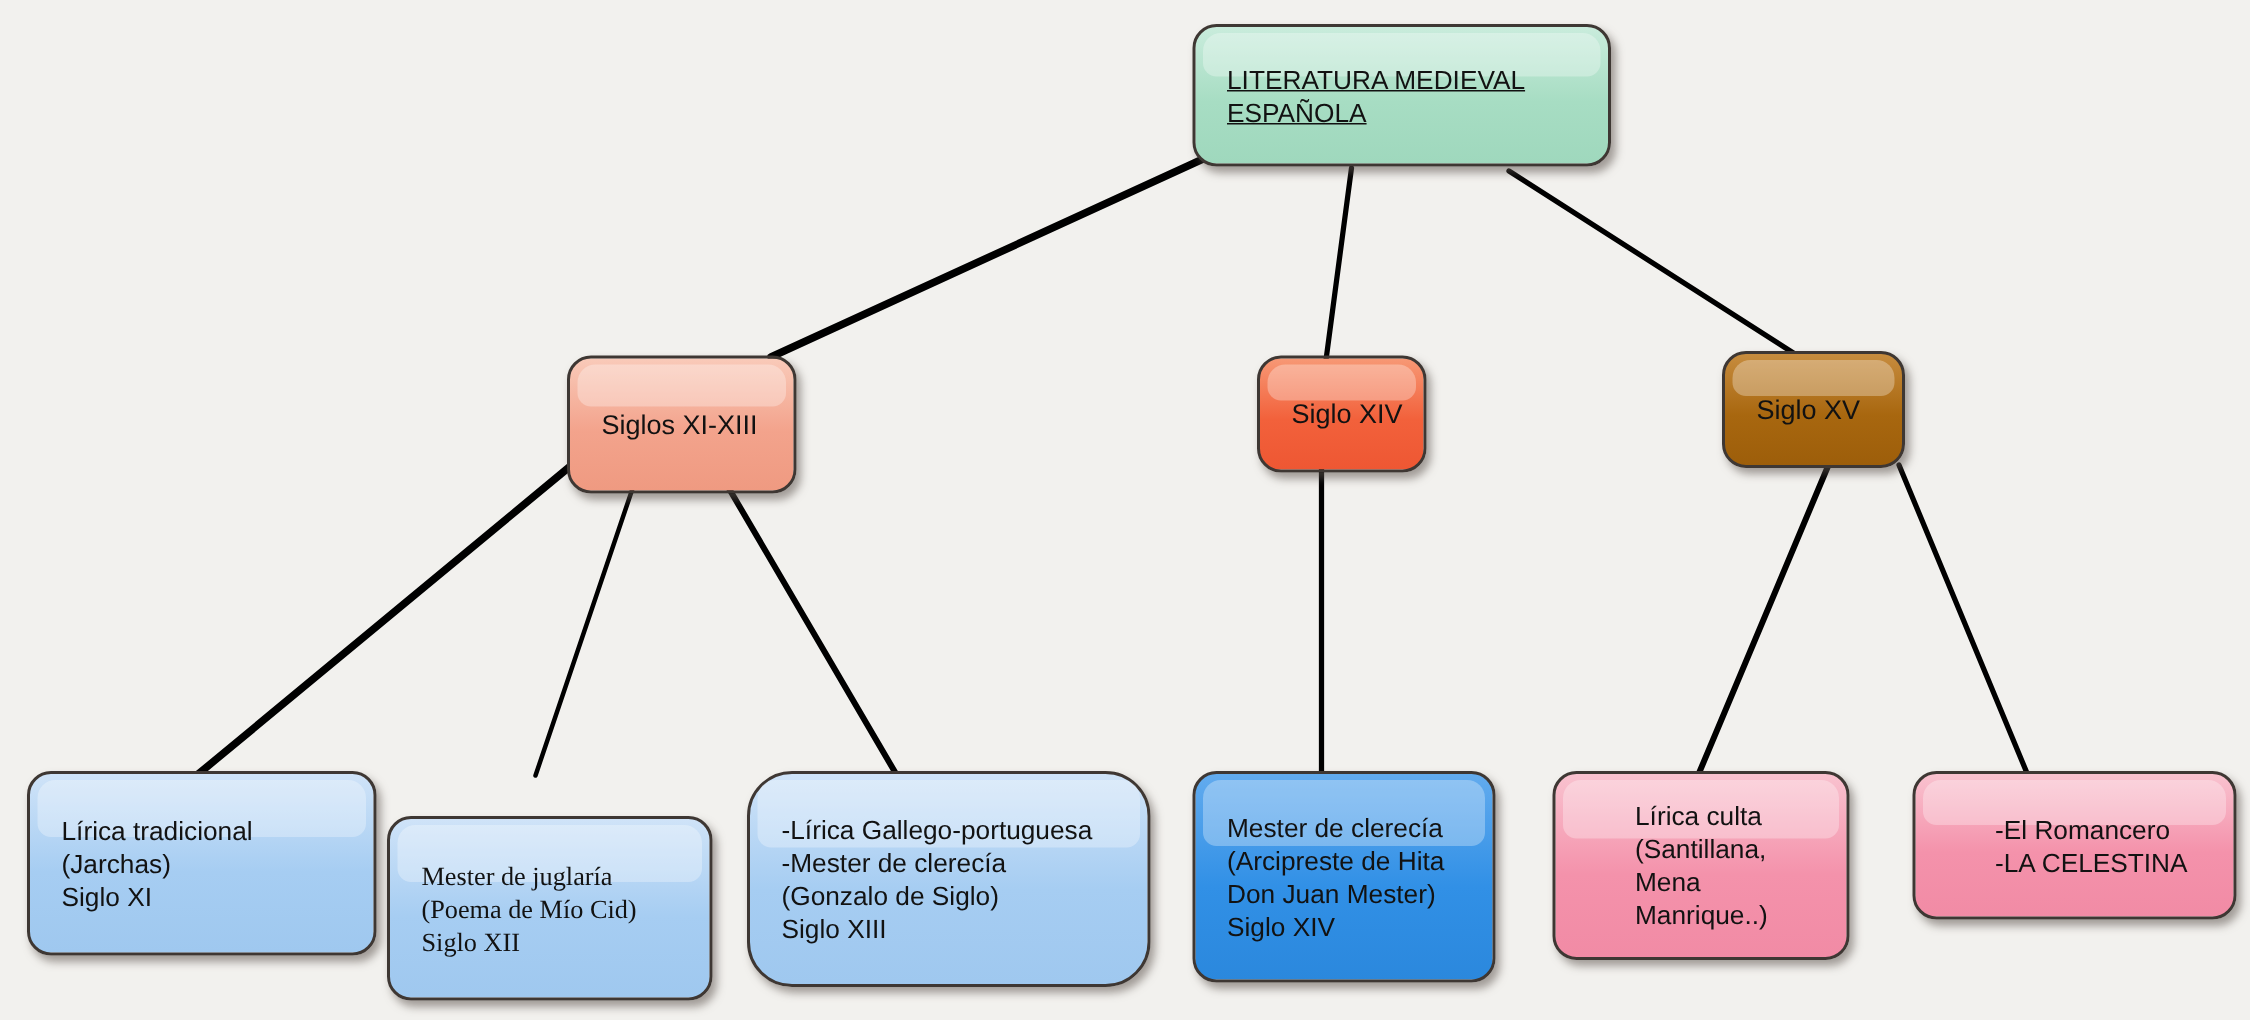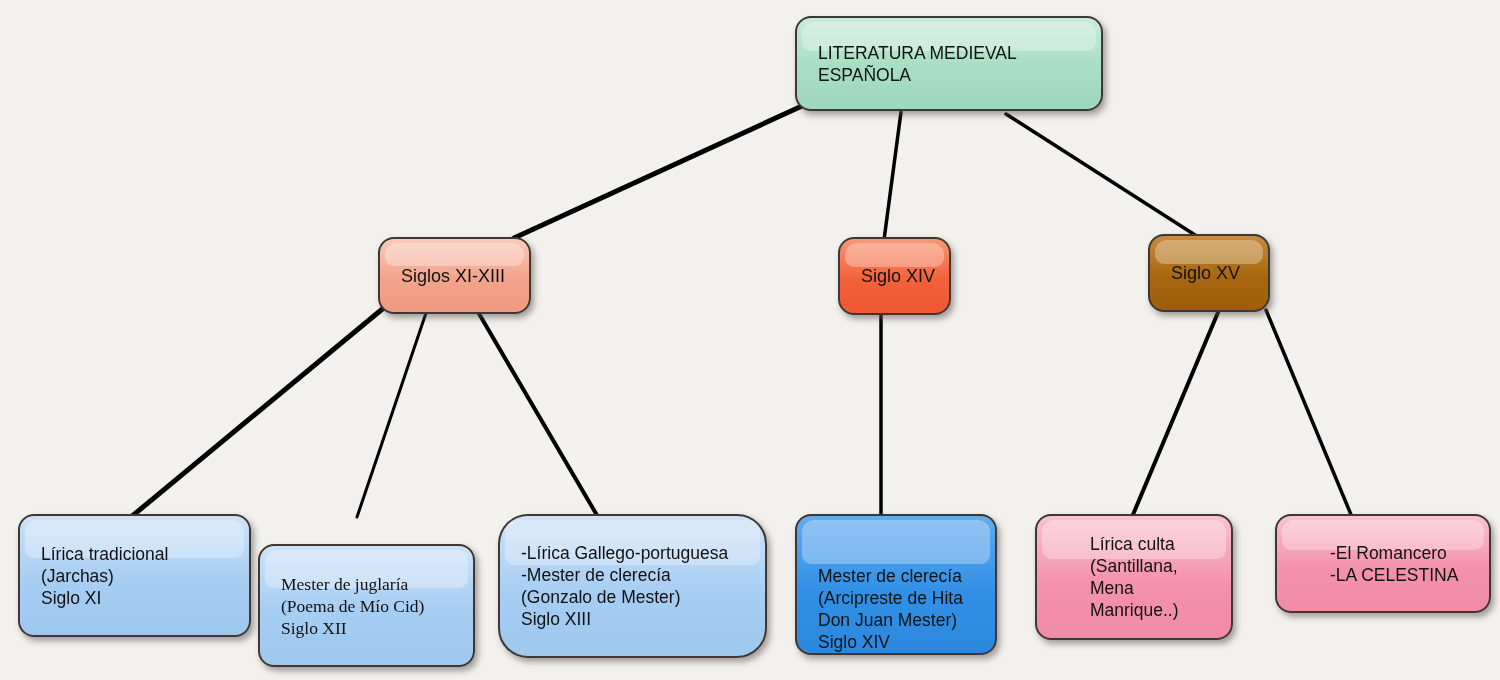--- a/index.html
+++ b/index.html
@@ -51,28 +51,28 @@
   
   .c-mint      { background: linear-gradient(180deg, #c9ecdc 0%, #a7ddc3 55%, #9fd8bd 100%); }
   .c-salmon    { background: linear-gradient(180deg, #f9cab9 0%, #f3a38c 55%, #ef9a81 100%); }
   .c-orange    { background: linear-gradient(180deg, #f79875 0%, #f2613b 55%, #ee5733 100%); }
   .c-brown     { background: linear-gradient(180deg, #c78c3e 0%, #a8670f 55%, #9d5e0a 100%); }
   .c-blue      { background: linear-gradient(180deg, #cfe3f8 0%, #a6cdf2 55%, #9fc8ef 100%); }
   .c-blue-dark { background: linear-gradient(180deg, #62abee 0%, #3190e6 55%, #2b88dd 100%); }
   .c-pink      { background: linear-gradient(180deg, #f9c2cf 0%, #f492ab 55%, #f18ba5 100%); padding-left: 32px; }
 
   
-  .n-root { left: 795px; top: 16px;  width: 308px; height: 95px; }
-  .n-s1   { left: 378px; top: 237px; width: 153px; height: 77px; font-size: 18px; }
+  .n-root { left: 795px; top: 16px;  width: 279px; height: 95px; text-decoration: underline; }
+  .n-s1   { left: 378px; top: 237px; width: 153px; height: 92px; font-size: 18px; }
   .n-s2   { left: 838px; top: 237px; width: 113px; height: 78px; font-size: 18px; }
   .n-s3   { left: 1148px; top: 234px; width: 122px; height: 78px; font-size: 18px; }
   .n-b1   { left: 18px;  top: 514px; width: 233px; height: 123px; }
   .n-b2   { left: 258px; top: 544px; width: 217px; height: 123px; font-family: Liberation Serif, serif; }
   .n-b3   { left: 498px; top: 514px; width: 269px; height: 144px; border-radius: 30px; }
-  .n-b4   { left: 795px; top: 514px; width: 202px; height: 141px; align-items: flex-end; }
+  .n-b4   { left: 795px; top: 514px; width: 202px; height: 141px; }
   .n-b5   { left: 1035px; top: 514px; width: 198px; height: 126px; }
   .n-b6   { left: 1275px; top: 514px; width: 216px; height: 99px; }
 </style>
 </head>
 <body>
 
 <div class="canvas">
 
   <svg class="connectors" viewBox="0 0 1500 680" xmlns="http://www.w3.org/2000/svg">
     <line x1="802" y1="106" x2="514" y2="238" stroke="#000" stroke-width="5" stroke-linecap="round"></line>
@@ -124,21 +124,21 @@
       <div>Mester de juglaría</div>
       <div>(Poema de Mío Cid)</div>
       <div>Siglo XII</div>
     </div>
   </div>
 
   <div class="node c-blue n-b3">
     <div class="node-text">
       <div>-Lírica Gallego-portuguesa</div>
       <div>-Mester de clerecía</div>
-      <div>(Gonzalo de Mester)</div>
+      <div>(Gonzalo de Siglo)</div>
       <div>Siglo XIII</div>
     </div>
   </div>
 
   <div class="node c-blue-dark n-b4">
     <div class="node-text">
       <div>Mester de clerecía</div>
       <div>(Arcipreste de Hita</div>
       <div>Don Juan Mester)</div>
       <div>Siglo XIV</div>

